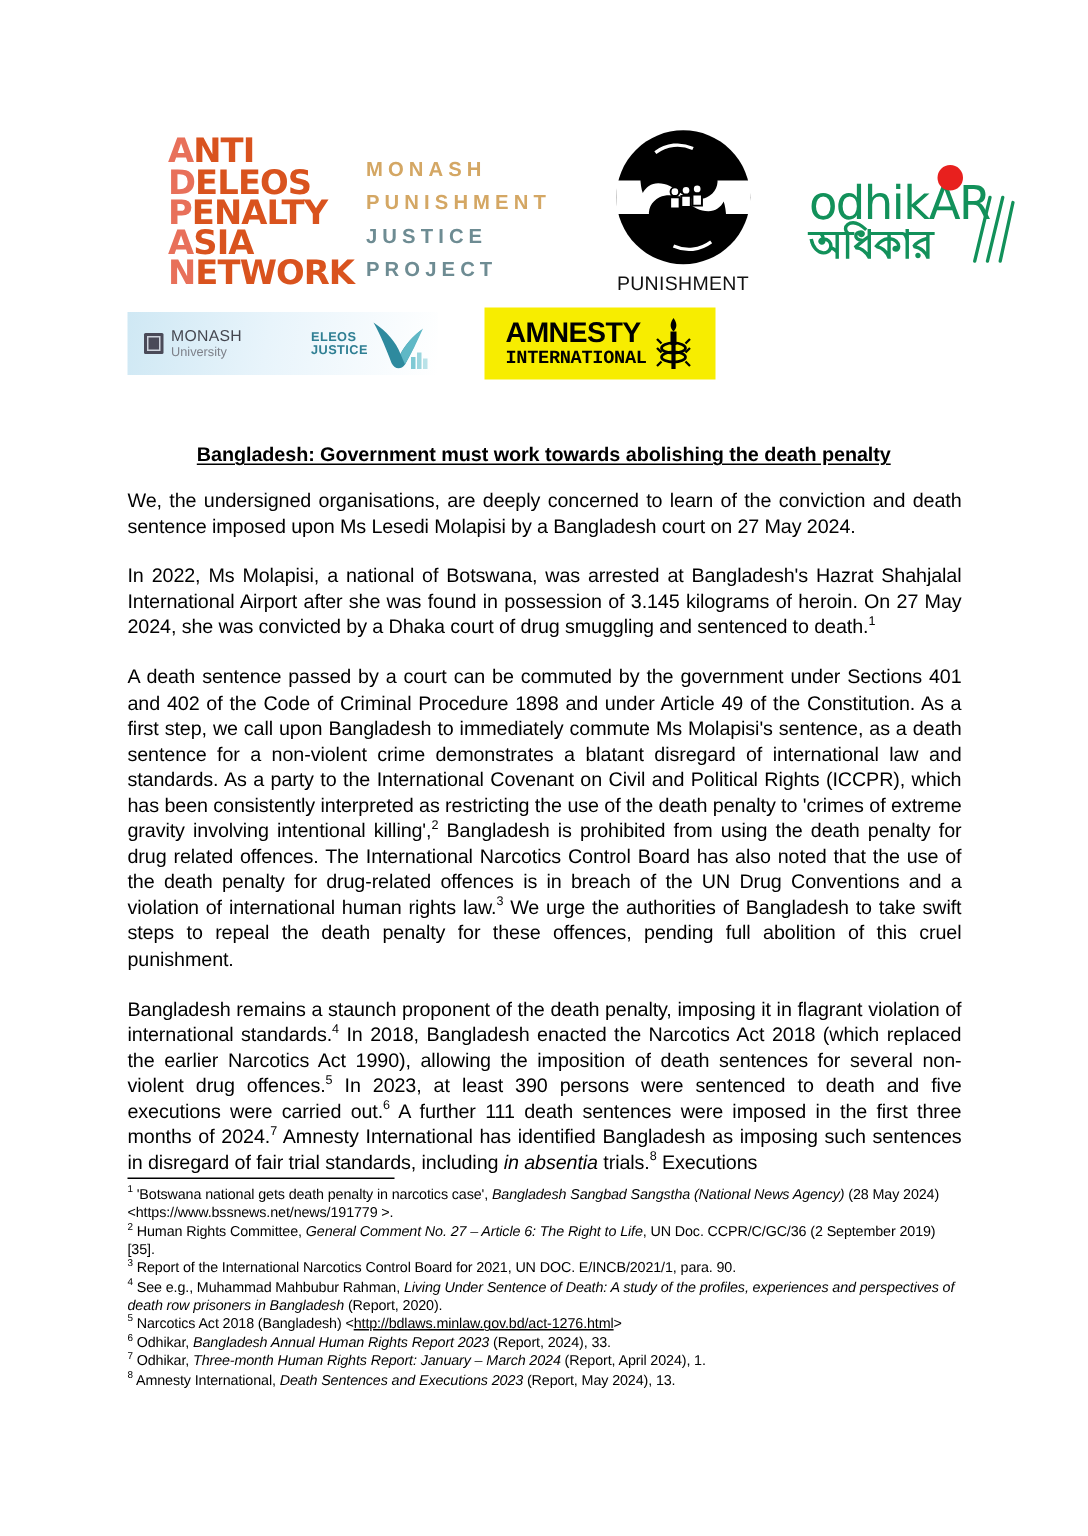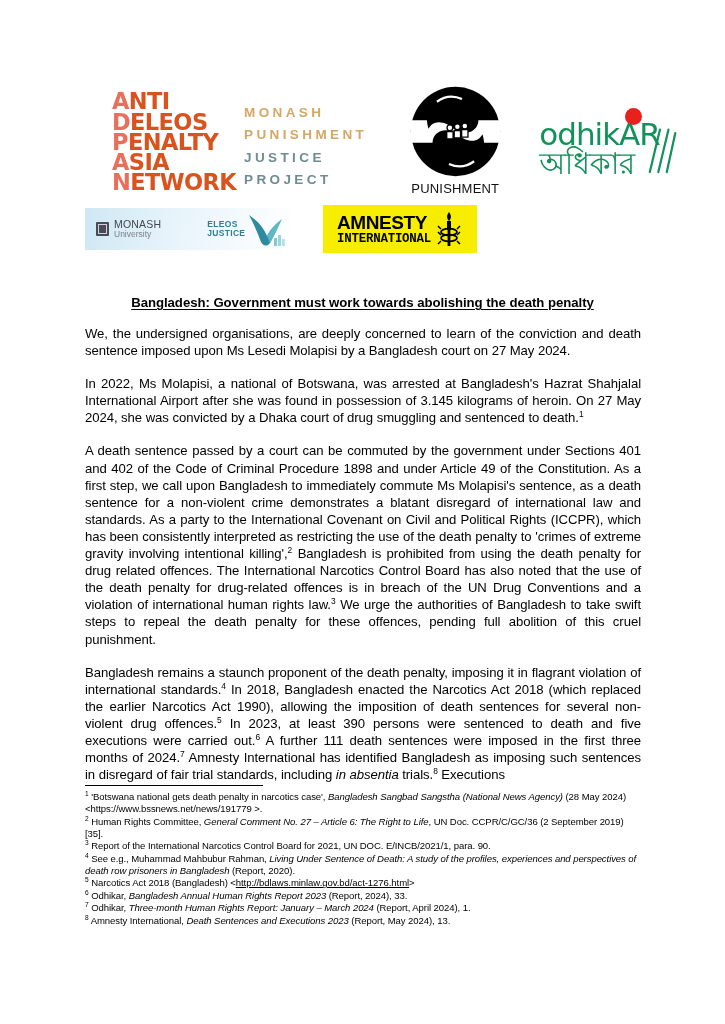--- a/index.html
+++ b/index.html
@@ -110,22 +110,22 @@
     font-family: "DejaVu Sans", sans-serif;
     font-weight: normal;
     font-size: 31px;
     color: #12915a;
     letter-spacing: -1px;
     margin-top: 12px;
     line-height: 0.95;
   }
   .odhikar-bn {
     font-family: "DejaVu Sans", sans-serif;
-    font-weight: normal;
-    font-size: 30px;
+    font-weight: bold;
+    font-size: 26px;
     color: #12915a;
     letter-spacing: -0.5px;
     line-height: 1;
     margin-top: 0px;
   }
   .odhikar-strokes {
     position: absolute;
     right: 2px;
     top: 14px;
     width: 34px;

